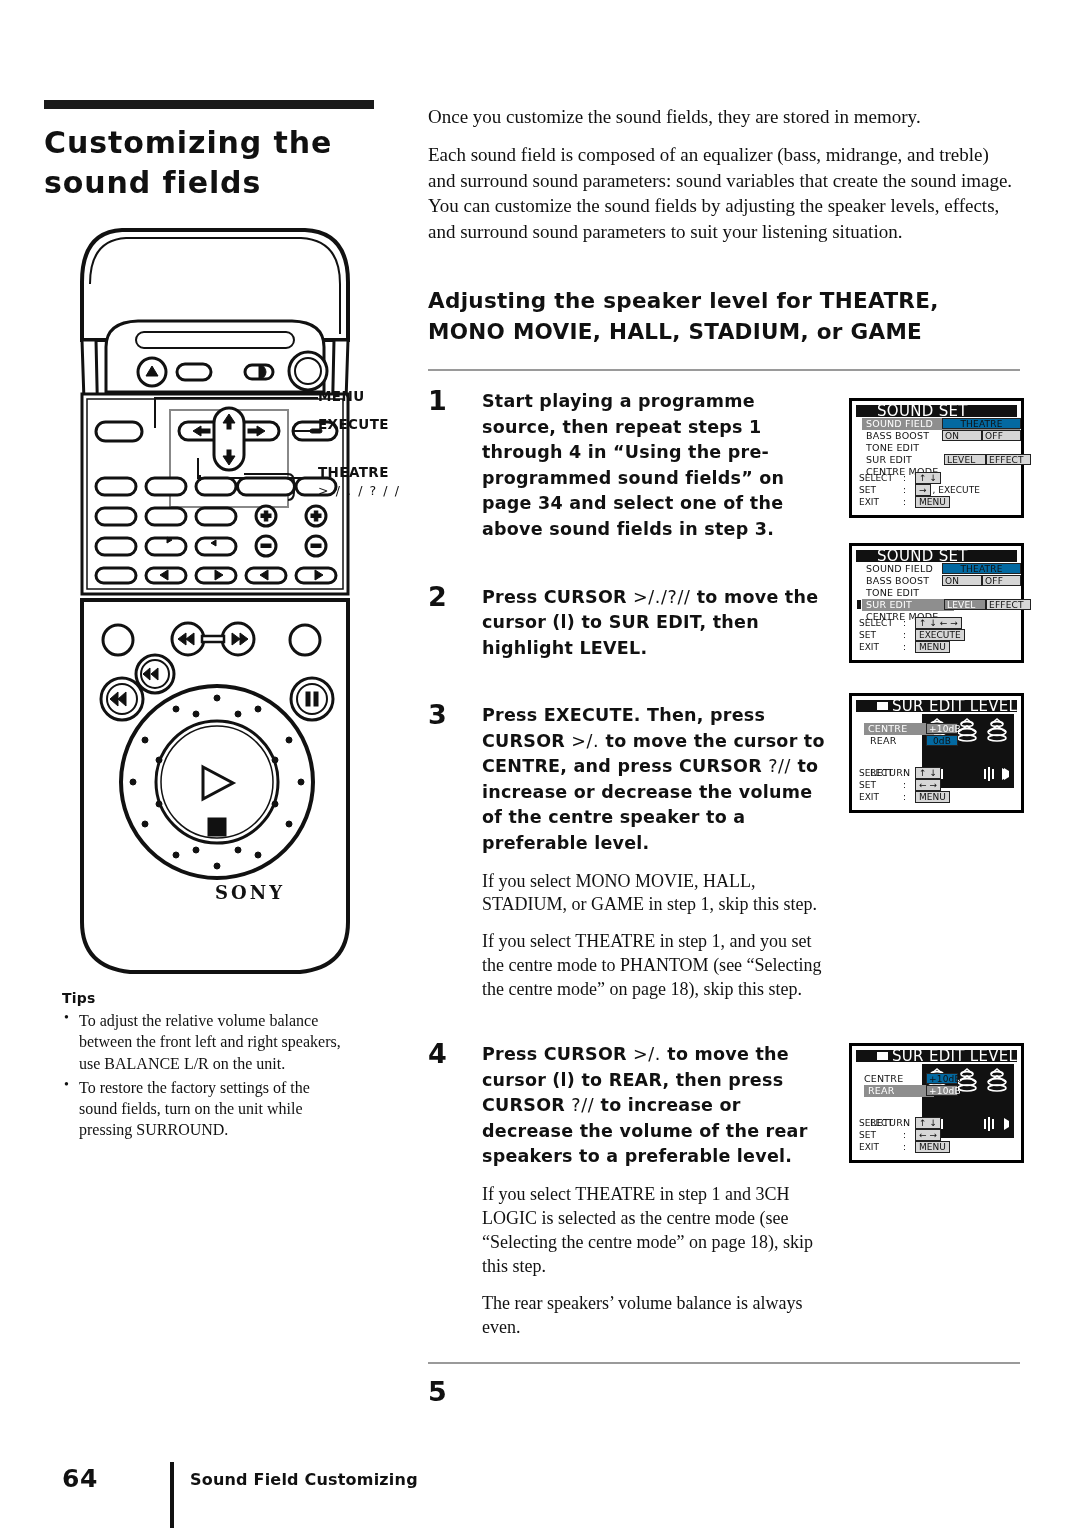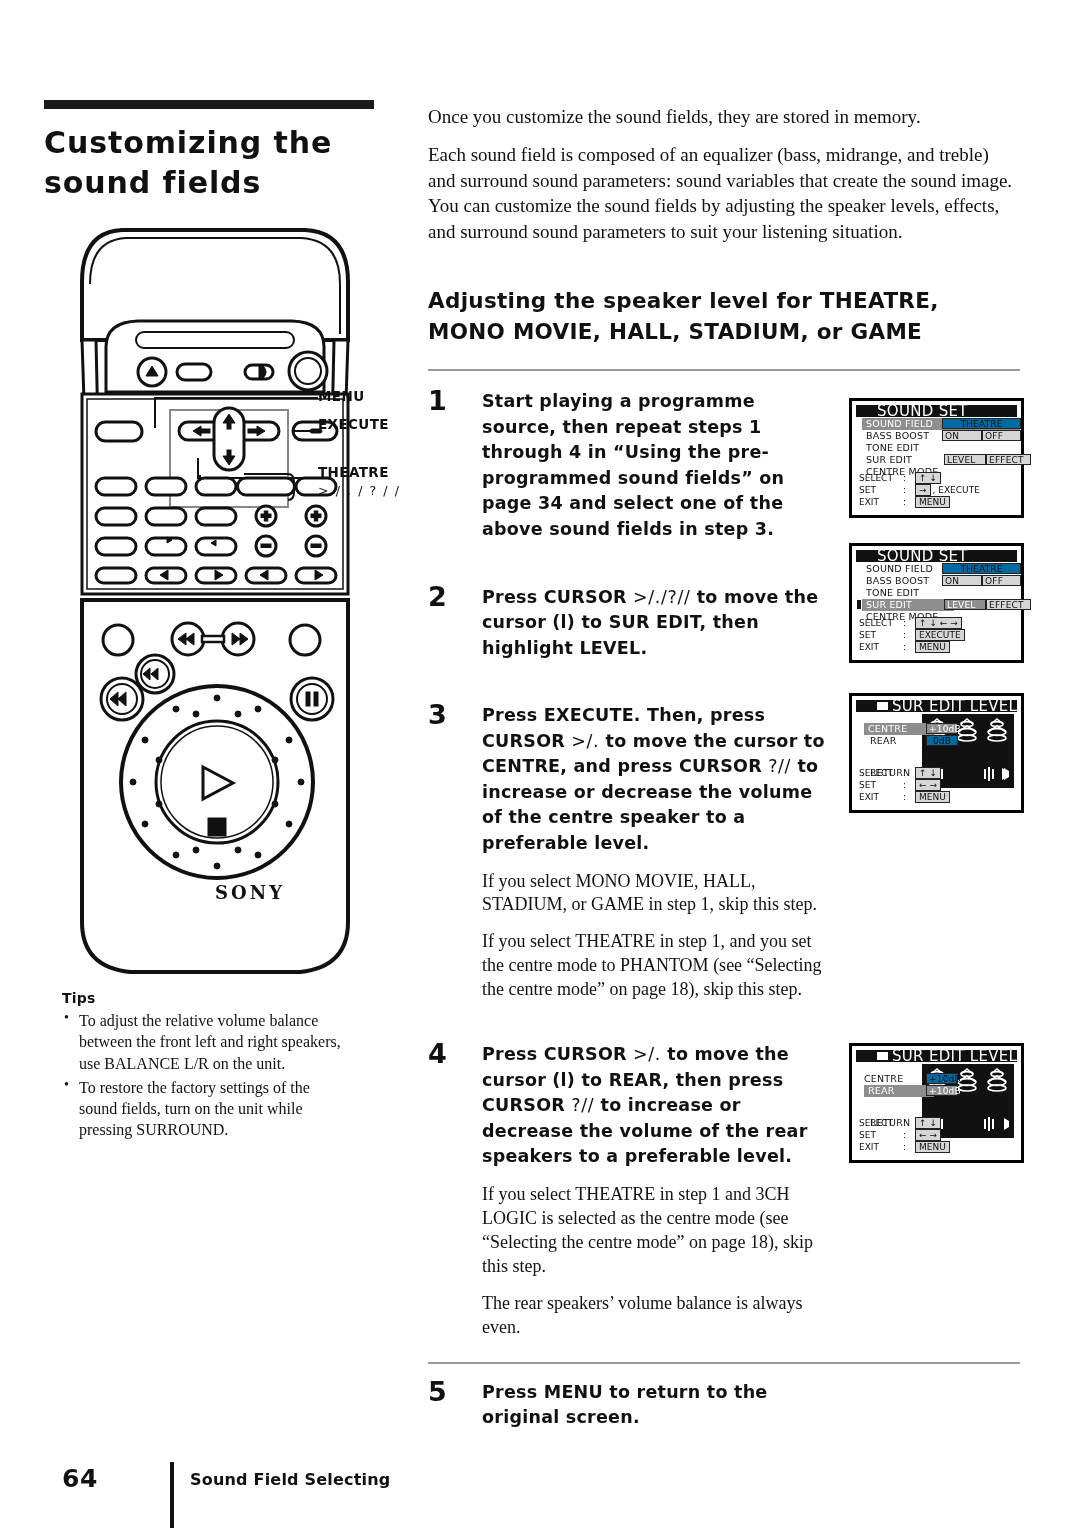--- a/index.html
+++ b/index.html
@@ -274,21 +274,21 @@
       <li>
         <span class="bullet">•</span>
         <span>To restore the factory settings of the sound fields, turn on the unit while pressing SURROUND.</span>
       </li>
     </ul>
   </div>
 
   <div class="footer">
     <div class="folio">64</div>
     <div class="footer-rule"></div>
-    <div class="footer-txt">Sound Field Selecting</div>
+    <div class="footer-txt">Sound Field Customizing</div>
   </div>
 
   <div class="right-col">
     <div class="intro">
       <p>Once you customize the sound fields, they are stored in memory.</p>
       <p>Each sound field is composed of an equalizer (bass, midrange, and treble) and surround sound parameters: sound variables that create the sound image.  You can customize the sound fields by adjusting the speaker levels, effects, and surround sound parameters to suit your listening situation.</p>
     </div>
 
     <h2 class="sect">Adjusting the speaker level for THEATRE, MONO MOVIE, HALL, STADIUM, or GAME</h2>
     <div class="sect-rule"></div>
@@ -322,23 +322,20 @@
         <div class="bold"><span>Press CURSOR </span><span class="sym">&gt;/.</span><span> to move the cursor (l) to REAR, then press CURSOR </span><span class="sym">?//</span><span> to increase or decrease the volume of the rear speakers to a preferable level.</span></div>
         <div class="note">If you select THEATRE in step 1 and 3CH LOGIC is selected as the centre mode (see “Selecting the centre mode” on page 18), skip this step.</div>
         <div class="note">The rear speakers’ volume balance is always even.</div>
       </div>
     </div>
 
     <div class="step-rule" style="margin-top:22px;"></div>
 
     <div class="step" style="margin-top:16px;">
       <div class="num">5</div>
-      <div class="body">
-        <div class="bold">Press MENU to return to the original screen.</div>
-      </div>
     </div>
   </div>
 
   <div class="osd" style="left:849px;top:398px;">
     <div class="osd-inner">
       <div class="osd-title">SOUND SET</div>
       <div class="osd-row" style="margin-top:1px;">
         <span class="lbl sel" style="left:6px;width:150px;">SOUND FIELD</span>
         <span class="chip wide" style="left:86px;top:0;width:79px;text-align:center;">THEATRE</span>
       </div>

